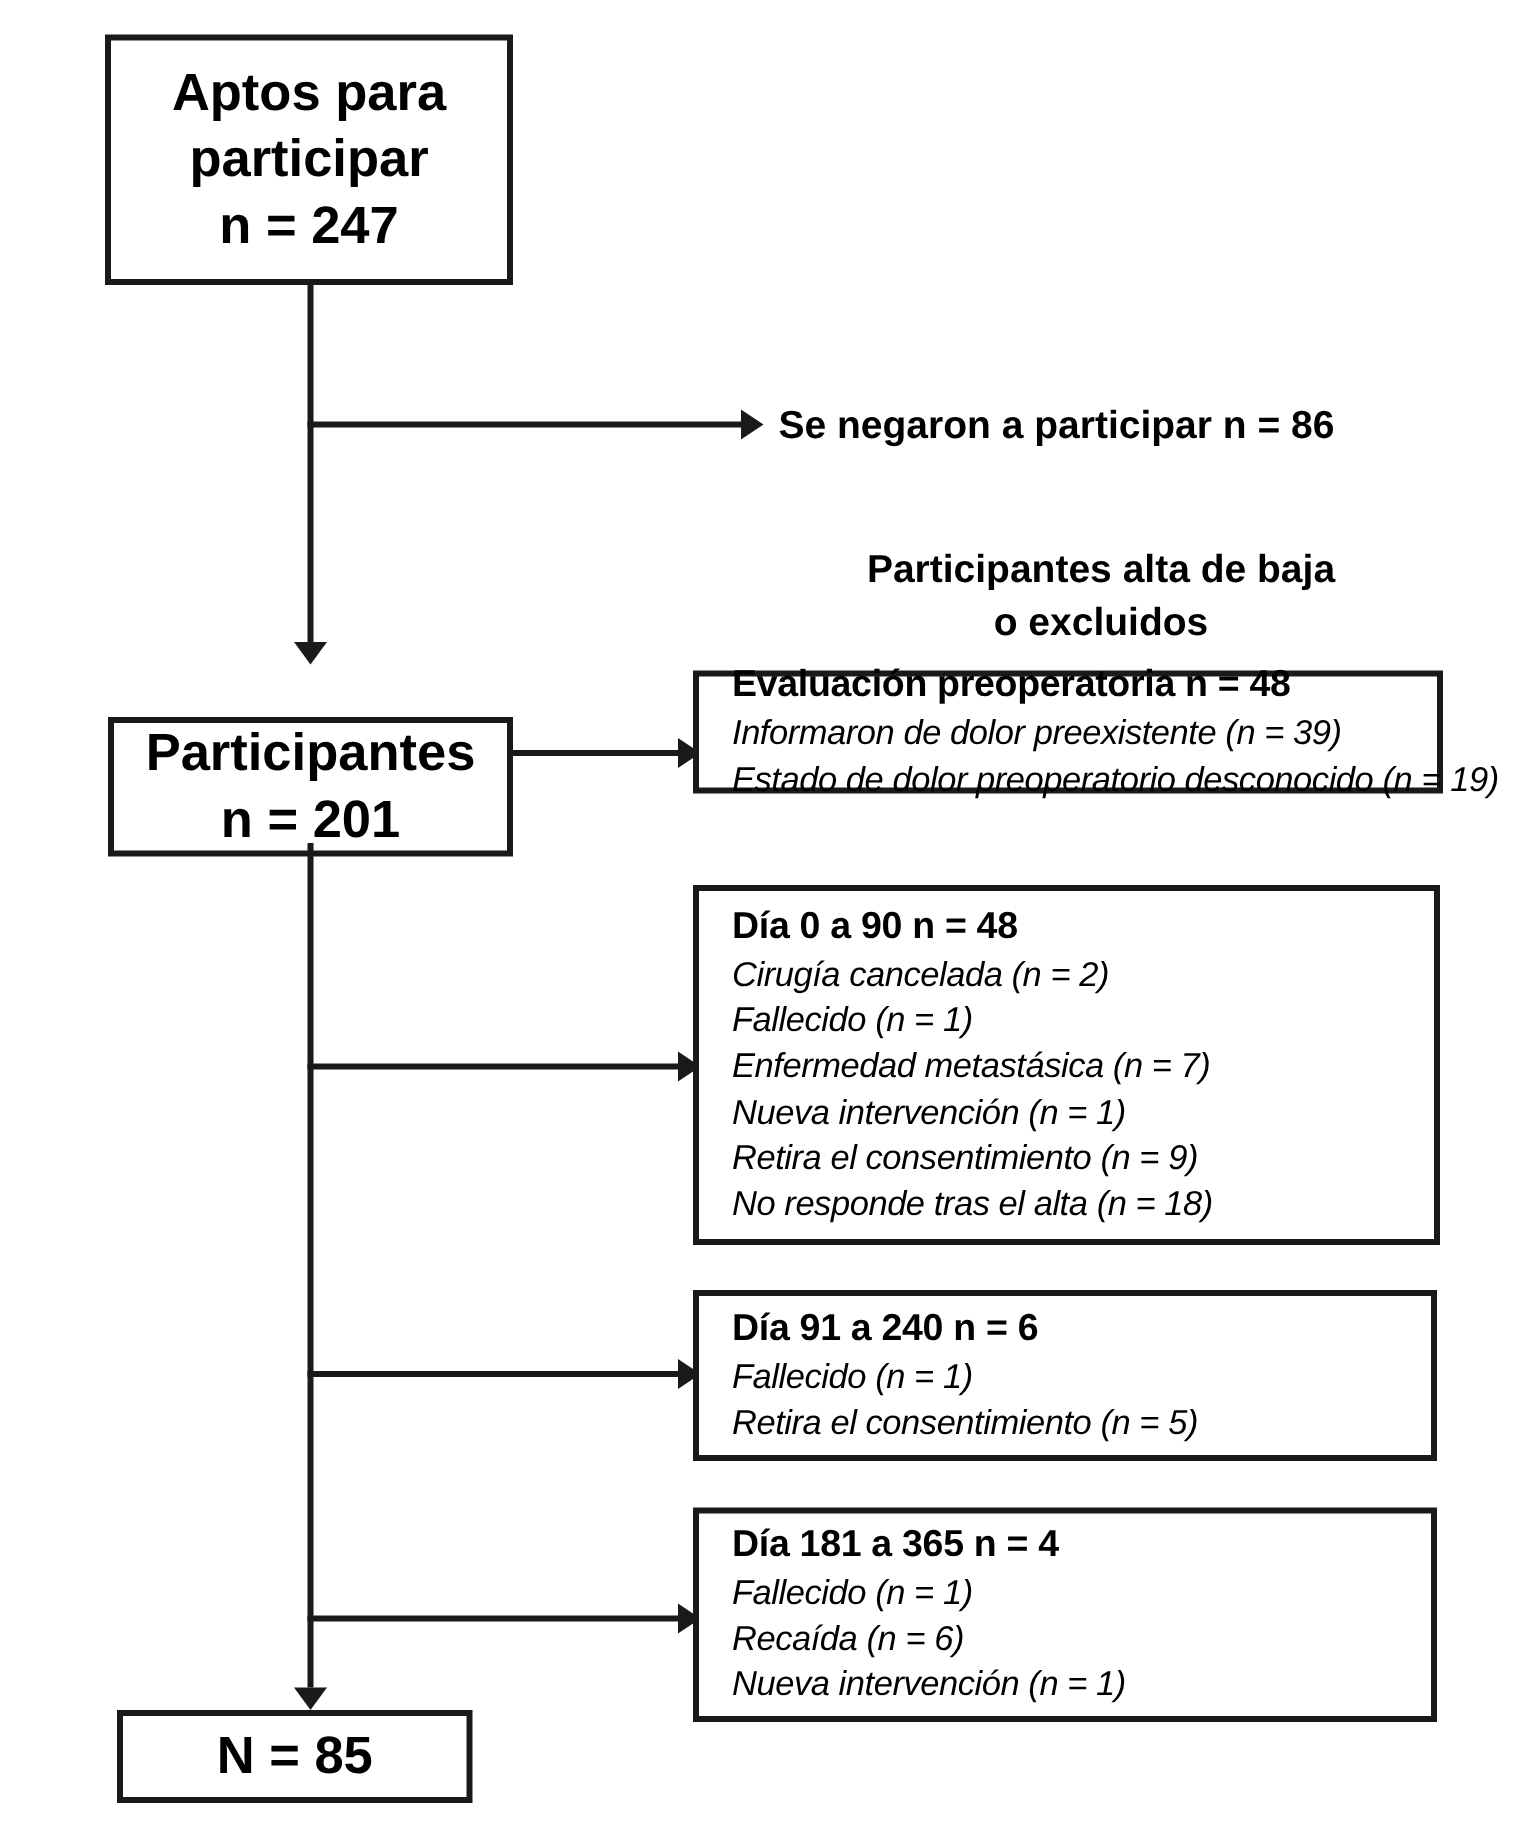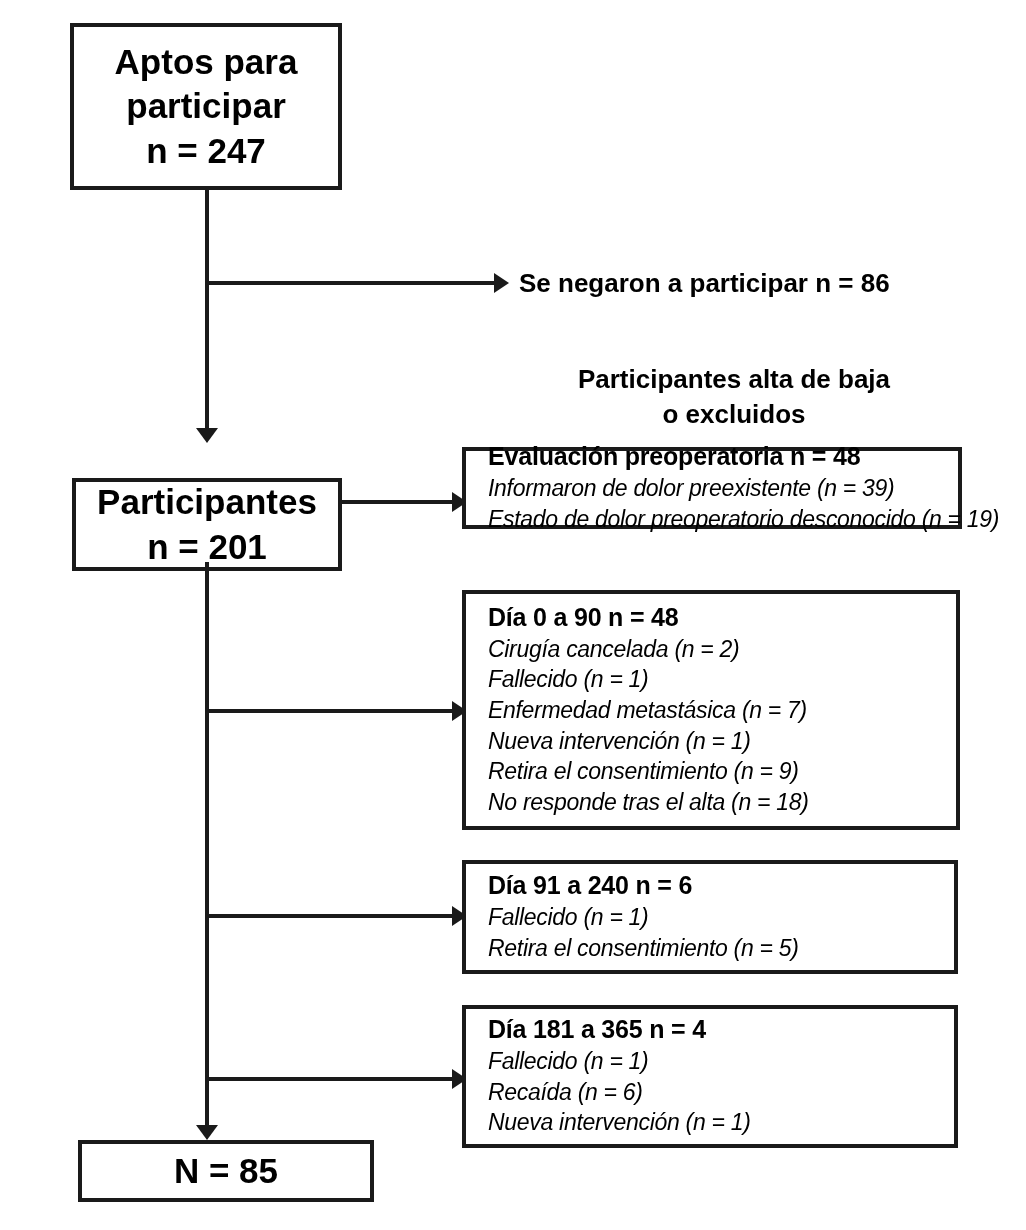--- a/index.html
+++ b/index.html
@@ -177,17 +177,17 @@
     <div class="box-line detail-line">Retira el consentimiento (n = 5)</div>
   </div>
 
   <div class="box box-left" id="ex-box-3" style="left:462px; top:1005px; width:496px; height:143px;">
     <div class="box-line title-line">Día 181 a 365 n = 4</div>
     <div class="box-line detail-line">Fallecido (n = 1)</div>
     <div class="box-line detail-line">Recaída (n = 6)</div>
     <div class="box-line detail-line">Nueva intervención (n = 1)</div>
   </div>
 
-  <div class="box box-center" id="box-final" style="left:78px; top:1140px; width:296px; height:62px;">
+  <div class="box box-center" id="box-final" style="left:78px; top:1140px; width:237px; height:62px;">
     <div class="box-line">N = 85</div>
   </div>
 
 </div>
 
 </body></html>

